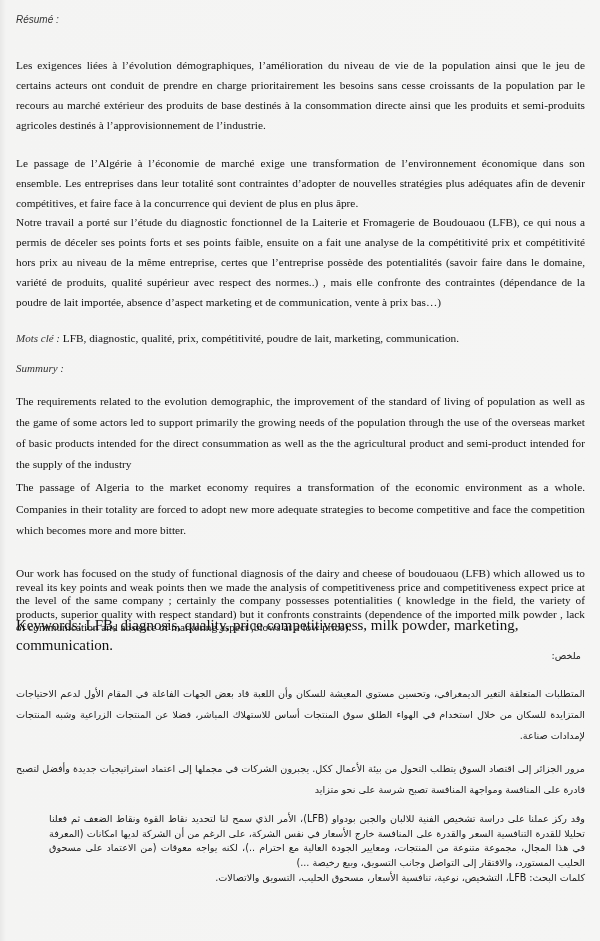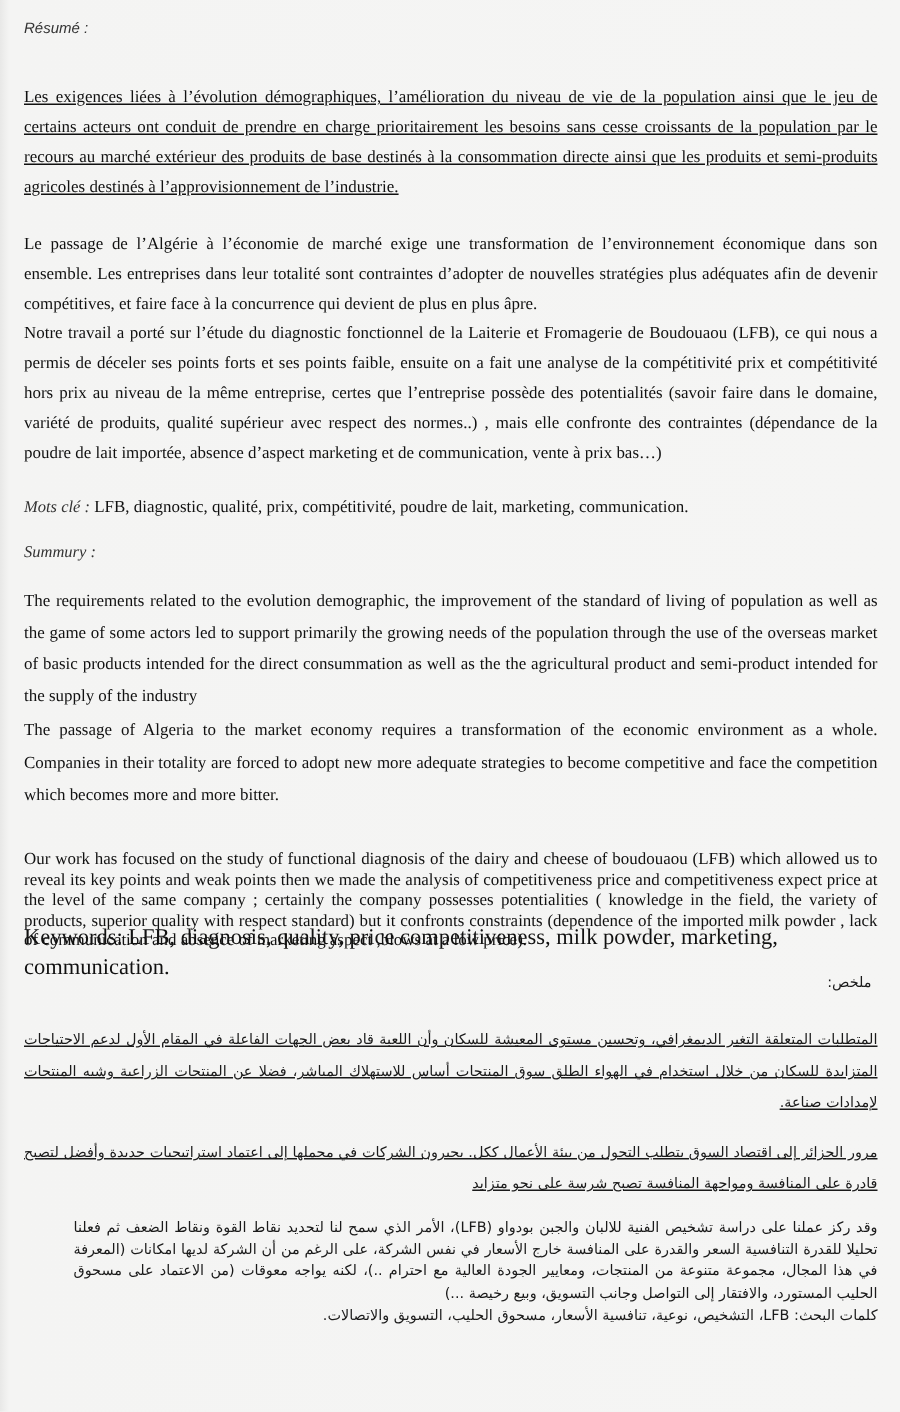--- a/index.html
+++ b/index.html
@@ -36,33 +36,33 @@
     color: #333;
   }
   .ar {
     font-family: "DejaVu Sans", sans-serif;
     direction: rtl;
     text-align: justify;
     font-size: 9.6px;
     margin: 0;
     color: #1a1a1a;
   }
-  .ar-wide { line-height: 21px; text-decoration: underline; }
+  .ar-wide { line-height: 21px; }
   .ar-tight { line-height: 14.5px; margin-left: 33px; }
 </style>
 </head>
 <body>
 
 <div class="page">
 
   <div class="blk" style="top:14px;">
     <p class="label-it">Résumé :</p>
   </div>
 
-  <div class="blk" style="top:55px;text-decoration:underline;">
+  <div class="blk" style="top:55px;">
     <p class="fr">Les exigences liées à l’évolution démographiques, l’amélioration du niveau de vie de la population ainsi que le jeu de certains acteurs ont conduit de prendre en charge prioritairement les besoins sans cesse croissants de la population par le recours au marché extérieur des produits de base destinés à la consommation directe ainsi que les produits et semi-produits agricoles destinés à l’approvisionnement de l’industrie.</p>
   </div>
 
   <div class="blk" style="top:153px;">
     <p class="fr">Le passage de l’Algérie à l’économie de marché exige une transformation de l’environnement économique dans son ensemble. Les entreprises dans leur totalité sont contraintes d’adopter de nouvelles stratégies plus adéquates afin de devenir compétitives, et faire face à la concurrence qui devient de plus en plus âpre.</p>
   </div>
 
   <div class="blk" style="top:212px;">
     <p class="fr">Notre travail a porté sur l’étude du diagnostic fonctionnel de la Laiterie et Fromagerie de Boudouaou (LFB), ce qui nous a permis de déceler ses points forts et ses points faible, ensuite on a fait une analyse de la compétitivité prix et compétitivité hors prix au niveau de la même entreprise, certes que l’entreprise possède des potentialités (savoir faire dans le domaine, variété de produits, qualité supérieur avec respect des normes..) , mais elle confronte des contraintes (dépendance de la poudre de lait importée, absence d’aspect marketing et de communication, vente à prix bas…)</p>
   </div>

